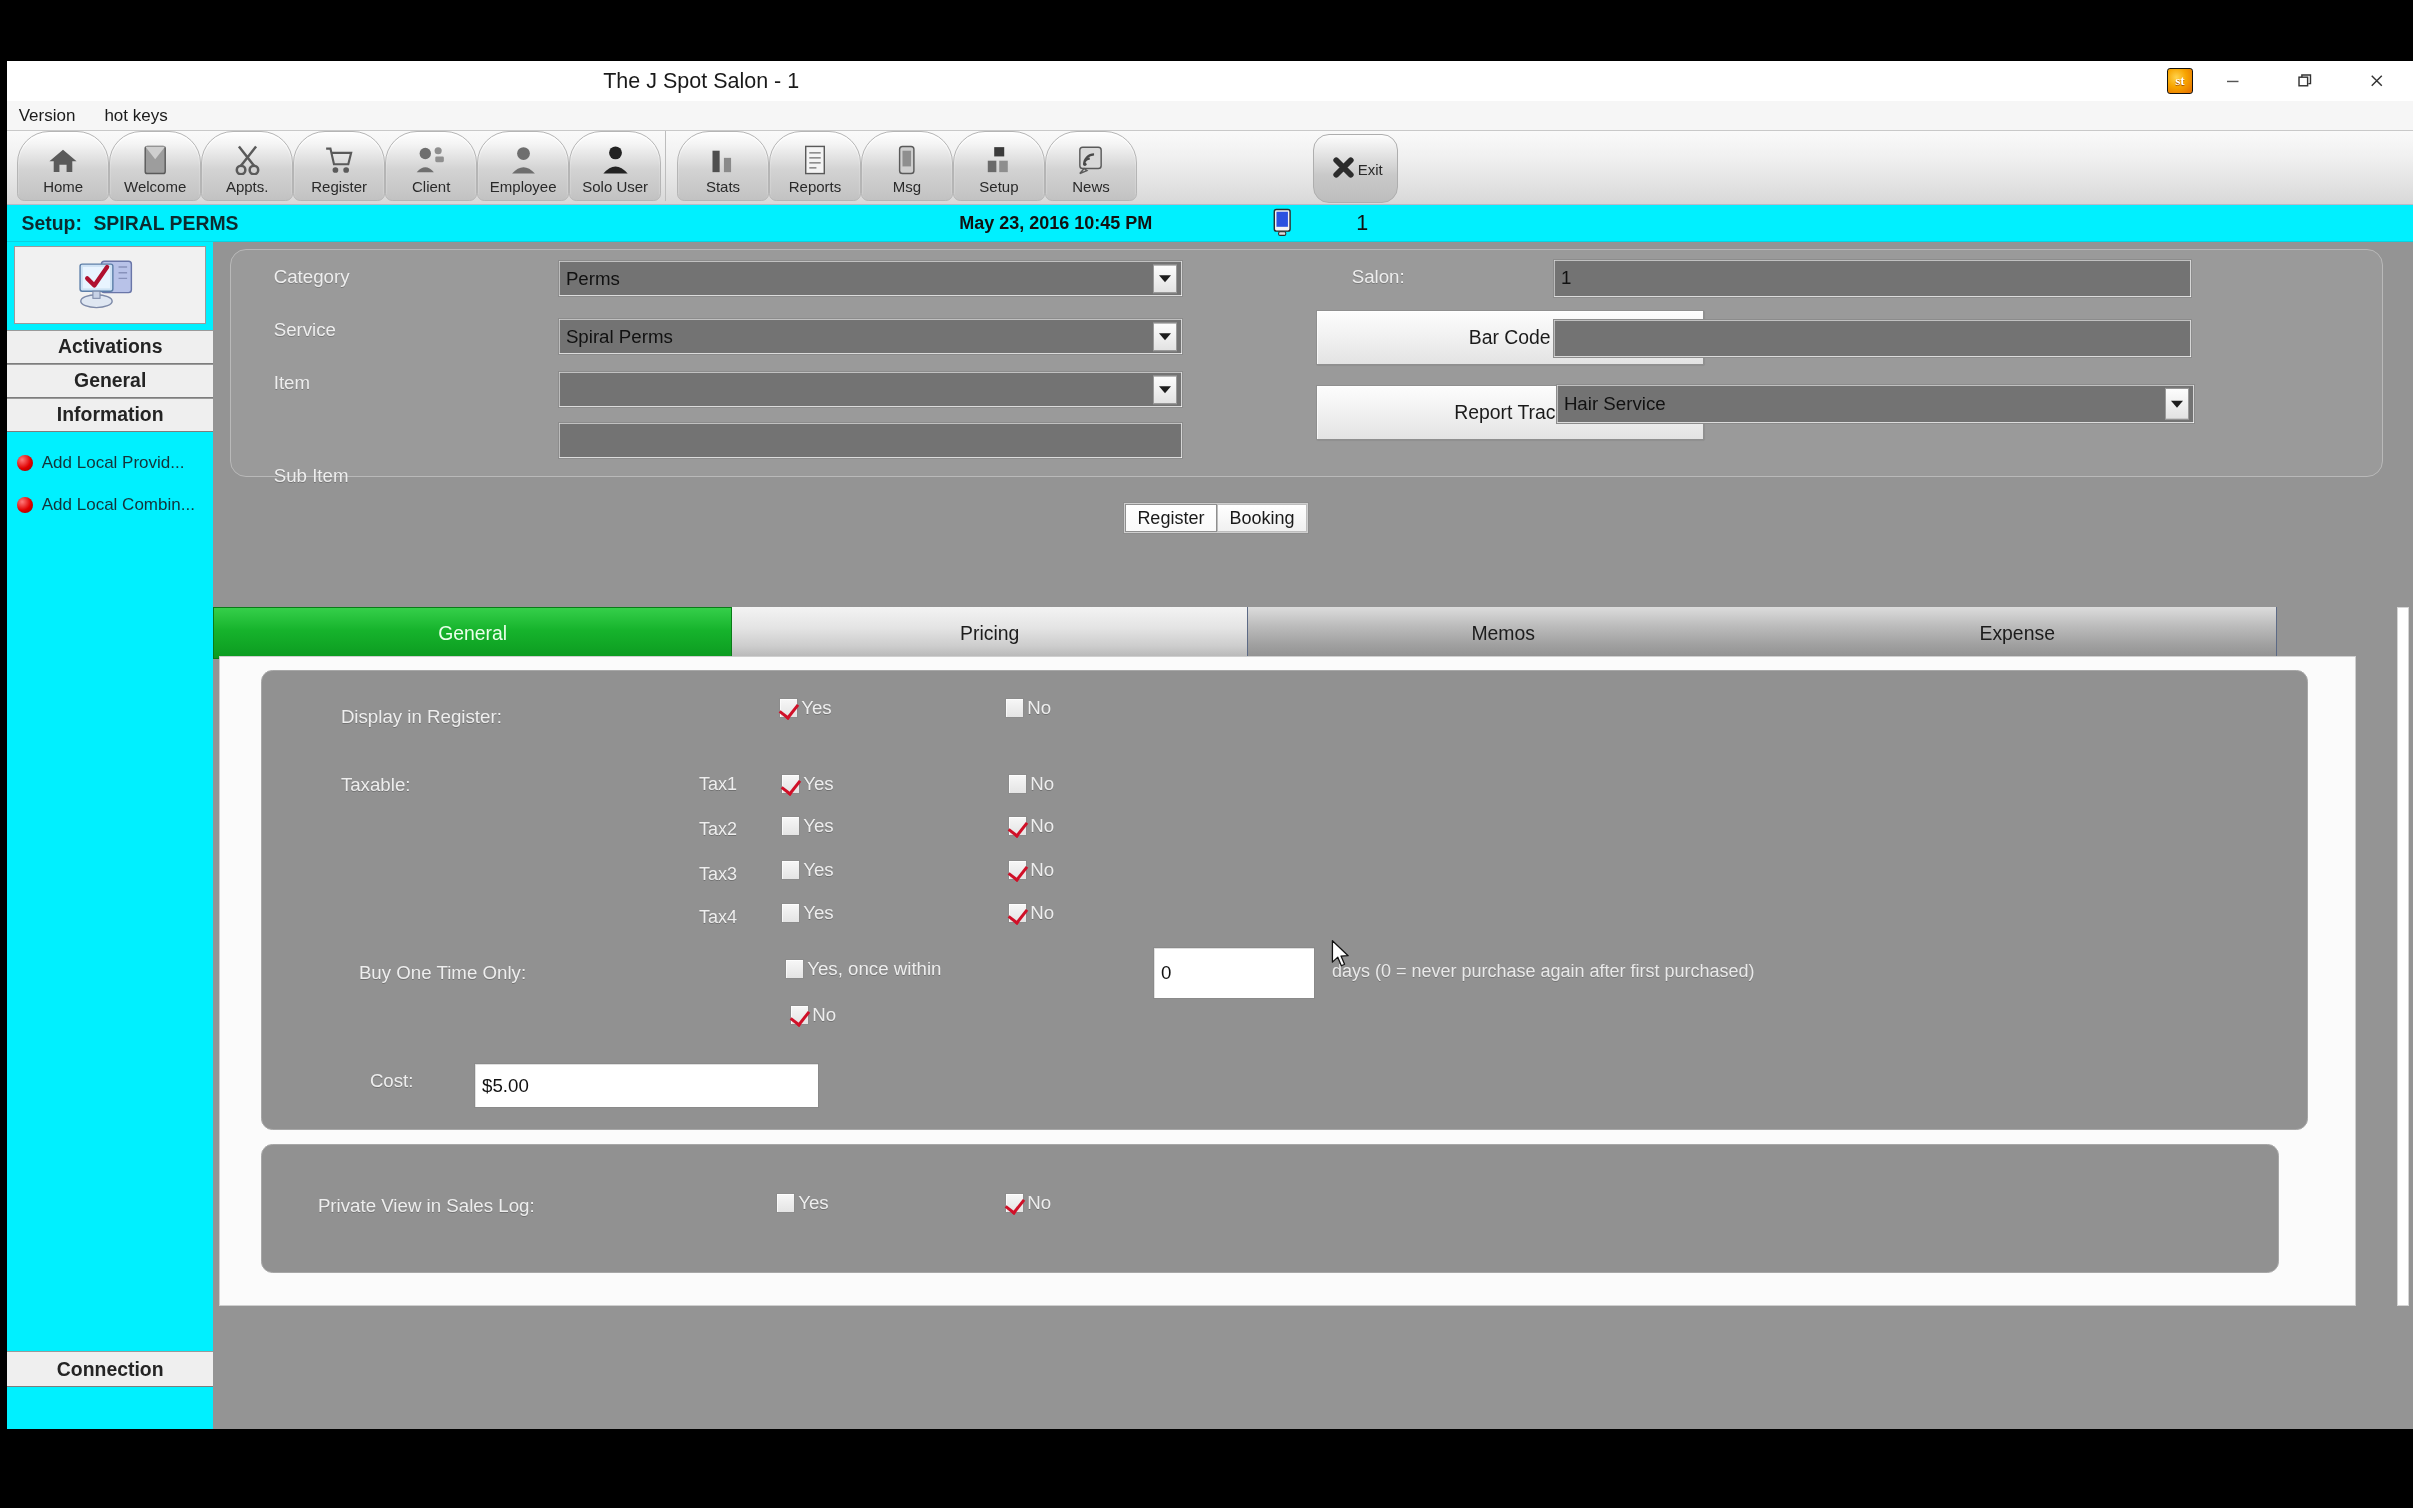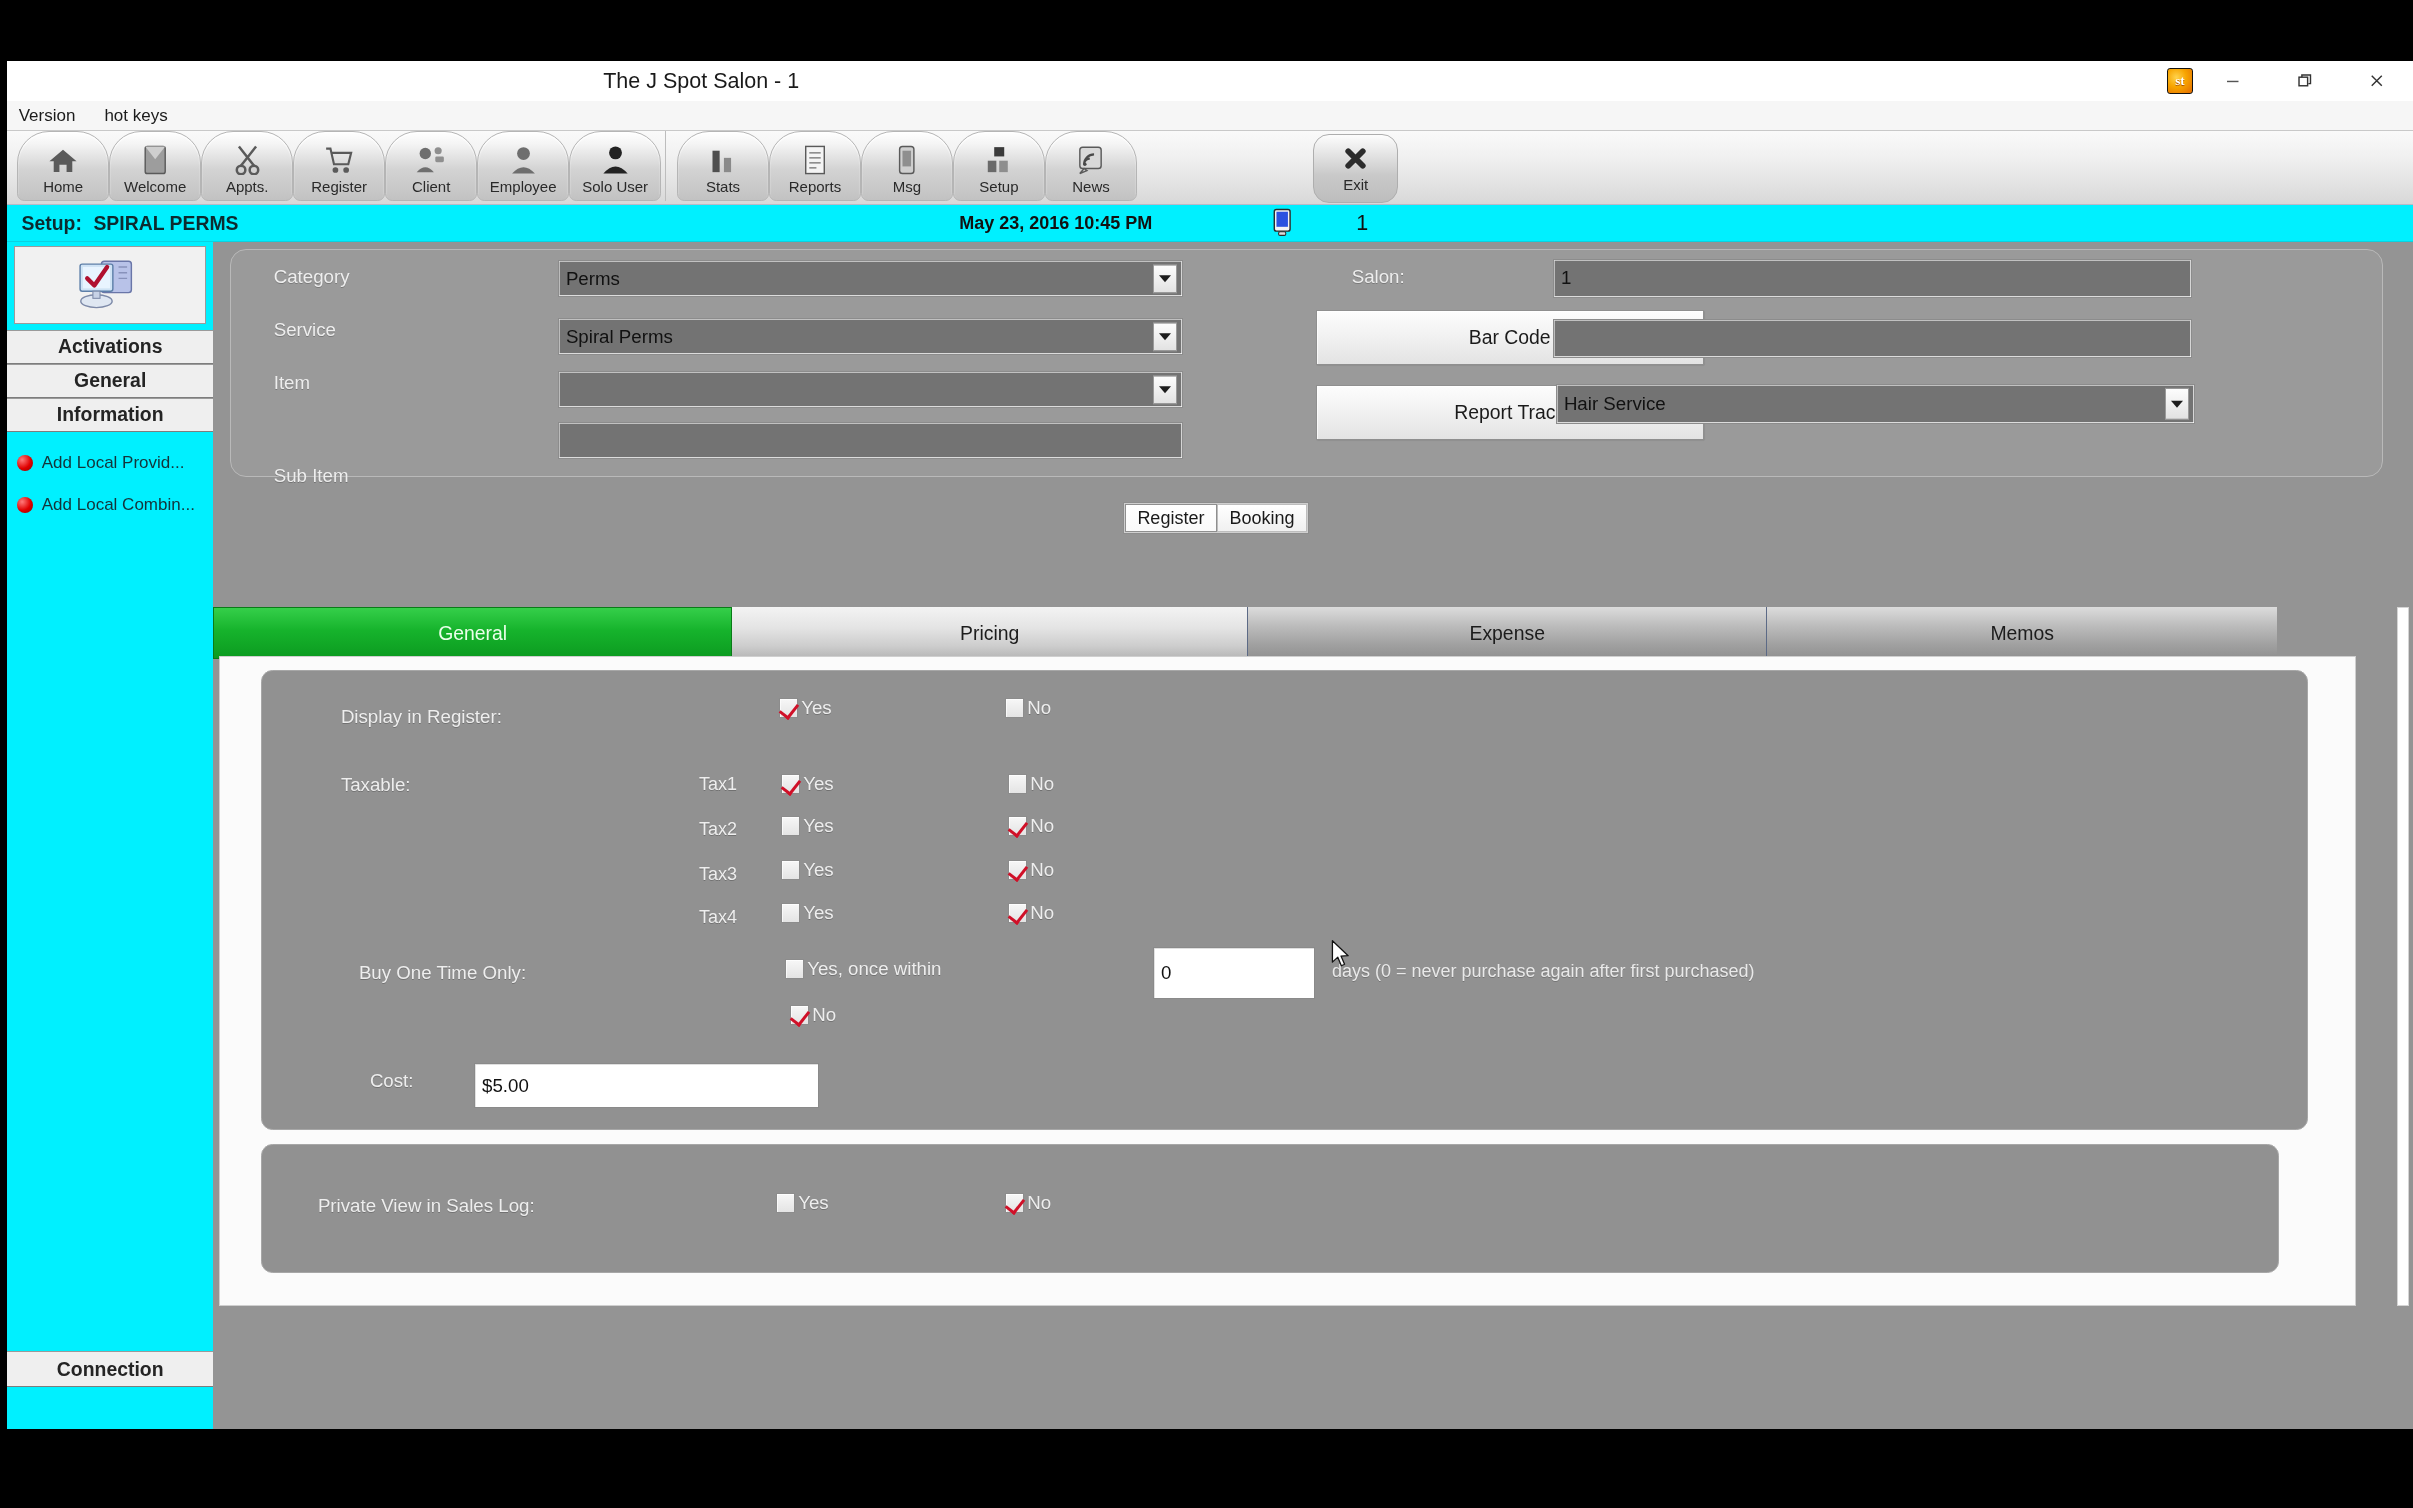--- a/index.html
+++ b/index.html
@@ -114,21 +114,21 @@
     margin: 0 4.3px;
   }
   .exit-wrap {
     position: absolute; left: 1306px; top: 2.9px;
   }
   .exit-btn {
     width: 85px; height: 69px;
     background: linear-gradient(to bottom, #fdfdfd 0%, #eaeaea 22%, #c9c9c9 60%, #bdbdbd 100%);
     border-radius: 16px;
     border: 0.7px solid #aeaeae;
-    display: flex; flex-direction: column; align-items: center;
+    display: flex; flex-direction: row; align-items: center;
     justify-content: center;
   }
   .exit-btn .tlabel { font-size: 15px; color: #2a2a2a; margin-top: 1.4px;}
 
   
   .infobar {
     position: relative;
     height: 37px;
     background: #00f0ff;
     border-bottom: 0.7px solid #0ad2e0;
@@ -692,25 +692,25 @@
         </div>
       </div>
 
       <div class="tabstrip">
         <div class="tab green" style="width:519px;">
           <span>General</span>
         </div>
         <div class="tab hover" style="width:516px;">
           <span>Pricing</span>
         </div>
+        <div class="tab grey" style="width:510px; border-right:none;">
+          <span>Memos</span>
+        </div>
         <div class="tab grey" style="width:519px;">
           <span>Expense</span>
-        </div>
-        <div class="tab grey" style="width:510px; border-right:none;">
-          <span>Memos</span>
         </div>
       </div>
 
       <div class="contentframe">
 
         <div class="panel panel-a">
 
           <span class="flabel" style="left:79px; top:35px;">Display in Register:</span>
           <div class="cbox" style="left:517px; top:26px;">
             <span class="chk on"></span>

